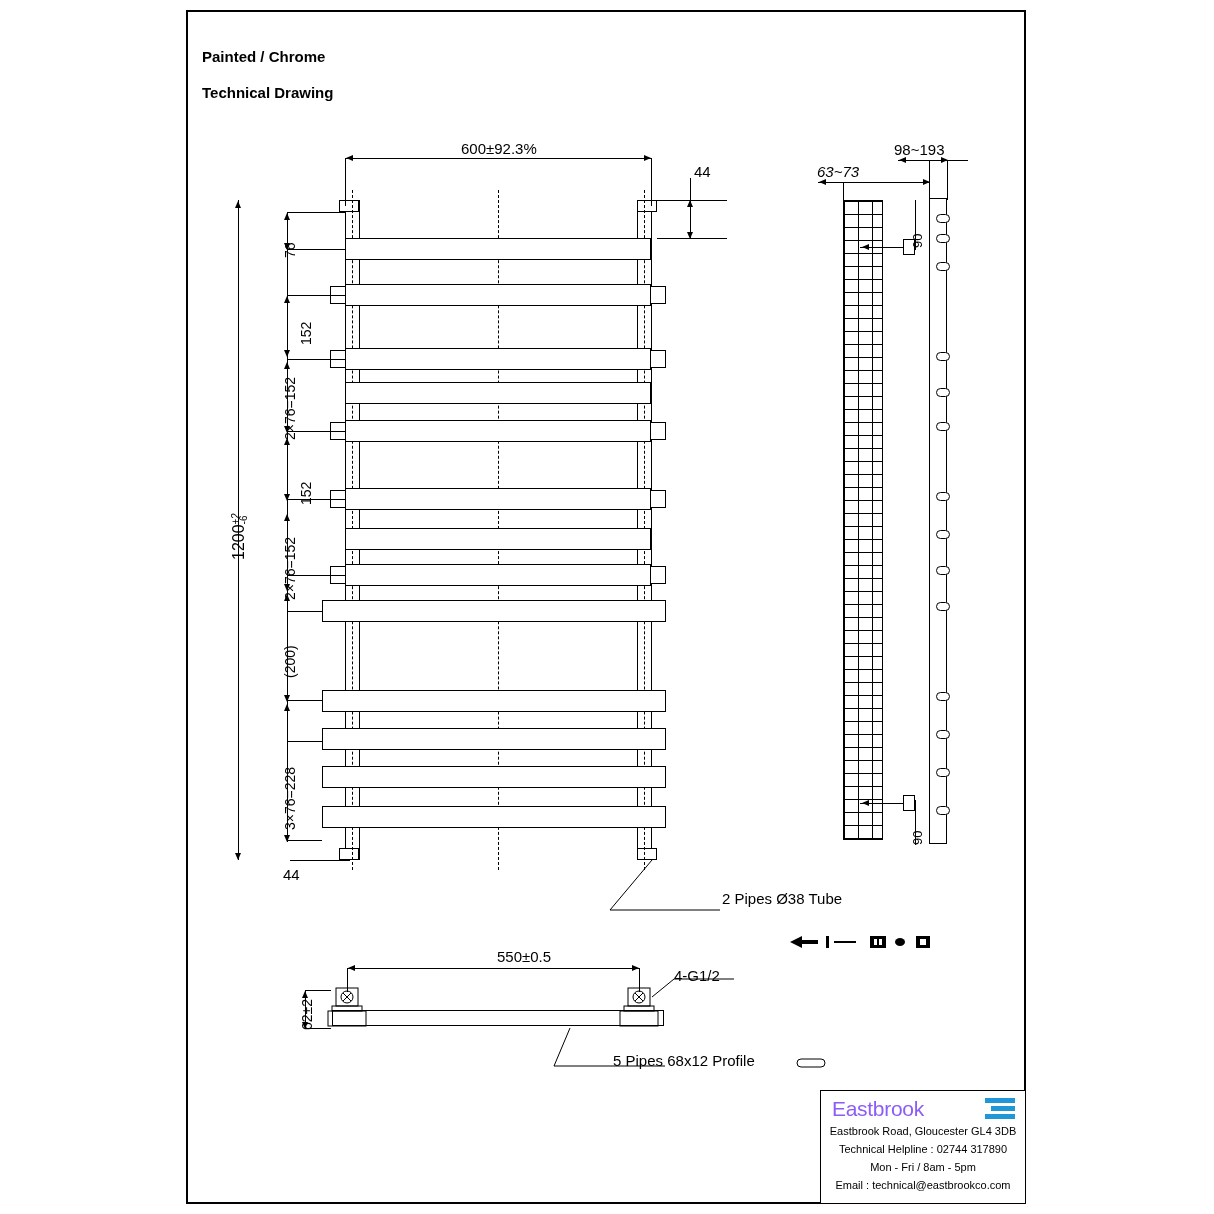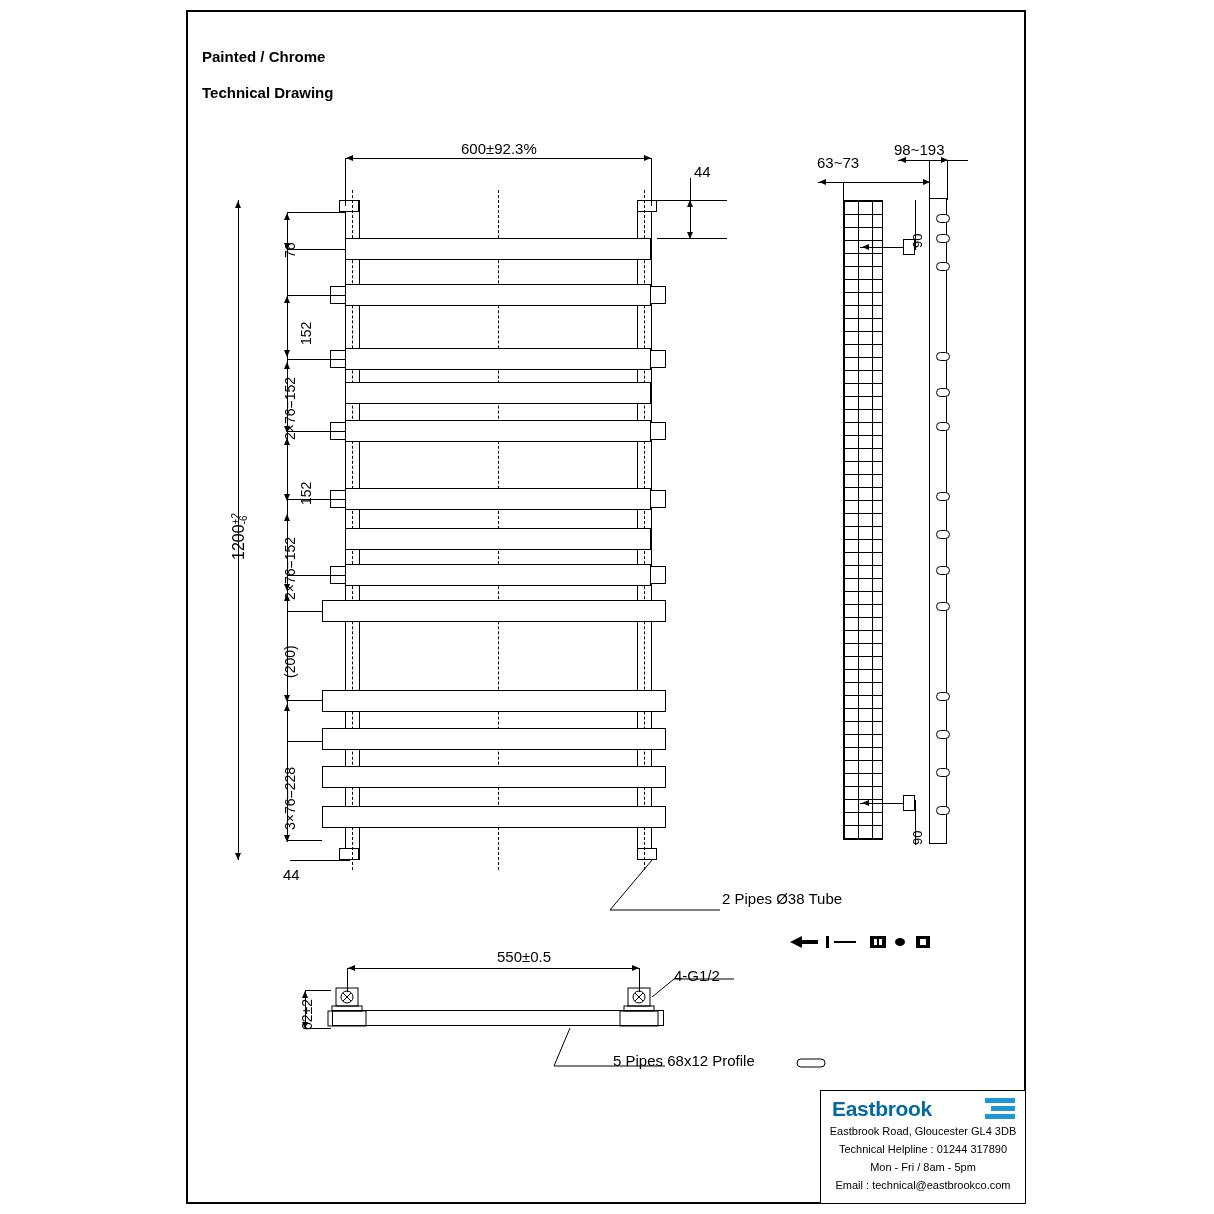--- a/index.html
+++ b/index.html
@@ -35,21 +35,21 @@
       repeating-linear-gradient(to right, #000 0px, #000 1px, transparent 1px, transparent 14px);
     background-size:auto, auto;
   }
 
   
   #sideprof{position:absolute;left:929px;top:198px;width:18px;height:646px;border:1px solid #000;box-sizing:border-box;}
   .pip{position:absolute;width:14px;height:9px;border:1px solid #000;border-radius:5px;box-sizing:border-box;background:#fff;}
 
   
   #logobox{position:absolute;left:820px;top:1090px;width:206px;height:114px;border:1px solid #000;box-sizing:border-box;background:#fff;}
-  .brand{position:absolute;left:832px;top:1097px;font-size:21px;font-weight:bold;color:#0369a1;letter-spacing:-0.3px;}
+  .brand{position:absolute;left:832px;top:1097px;font-size:21px;font-weight:normal;color:#8b5cf6;letter-spacing:-0.3px;}
   .bars{position:absolute;left:985px;top:1098px;width:30px;height:24px;}
   .bars i{display:block;background:#2196d6;height:5px;margin-bottom:3px;}
   .bars i:nth-child(1){width:30px;}
   .bars i:nth-child(2){width:24px;margin-left:6px;}
   .bars i:nth-child(3){width:30px;}
   .finfo{position:absolute;width:206px;text-align:center;font-size:11px;left:820px;}
 
   .legend{position:absolute;font-size:15px;white-space:nowrap;}
 </style>
 </head>
@@ -212,21 +212,21 @@
   <div class="ln v" style="left:915px;top:200px;height:50px;"></div>
   <div class="lblmono vert" style="left:910px;top:248px;font-size:13px;">90</div>
   <div class="ln v" style="left:915px;top:800px;height:45px;"></div>
   <div class="lblmono vert" style="left:910px;top:845px;font-size:13px;">90</div>
 
   <div class="ln h" style="left:818px;top:182px;width:112px;"></div>
   <div class="ln v" style="left:843px;top:182px;height:20px;"></div>
   <div class="ln v" style="left:929px;top:160px;height:42px;"></div>
   <div class="arr arr-l" style="left:819px;top:179px;"></div>
   <div class="arr arr-r" style="left:923px;top:179px;"></div>
-  <div class="lbl" style="left:817px;top:154px;font-size:15px;">63~73</div>
+  <div class="lbl" style="left:817px;top:163px;font-size:15px;font-style:italic;">63~73</div>
 
   <div class="ln h" style="left:898px;top:160px;width:70px;"></div>
   <div class="ln v" style="left:947px;top:160px;height:40px;"></div>
   <div class="arr arr-l" style="left:899px;top:157px;"></div>
   <div class="arr arr-r" style="left:941px;top:157px;"></div>
   <div class="lbl" style="left:894px;top:141px;font-size:15px;">98~193</div>
 
   <svg style="position:absolute;left:790px;top:932px;width:170px;height:30px;">
     <polygon points="0,10 12,4 12,16" fill="#000"></polygon>
     <rect x="12" y="8" width="16" height="4" fill="#000"></rect>
@@ -290,17 +290,17 @@
   </svg>
 
   <div id="logobox"></div>
   <div class="brand">Eastbrook</div>
   <div class="bars">
       <i></i>
       <i></i>
       <i></i>
     </div>
   <div class="finfo" style="top:1125px;">Eastbrook Road, Gloucester GL4 3DB</div>
-  <div class="finfo" style="top:1143px;">Technical Helpline : 01244 317890</div>
+  <div class="finfo" style="top:1143px;">Technical Helpline : 02744 317890</div>
   <div class="finfo" style="top:1161px;">Mon - Fri / 8am - 5pm</div>
   <div class="finfo" style="top:1179px;">Email : technical@eastbrookco.com</div>
 
 </div>
 
 </body></html>

